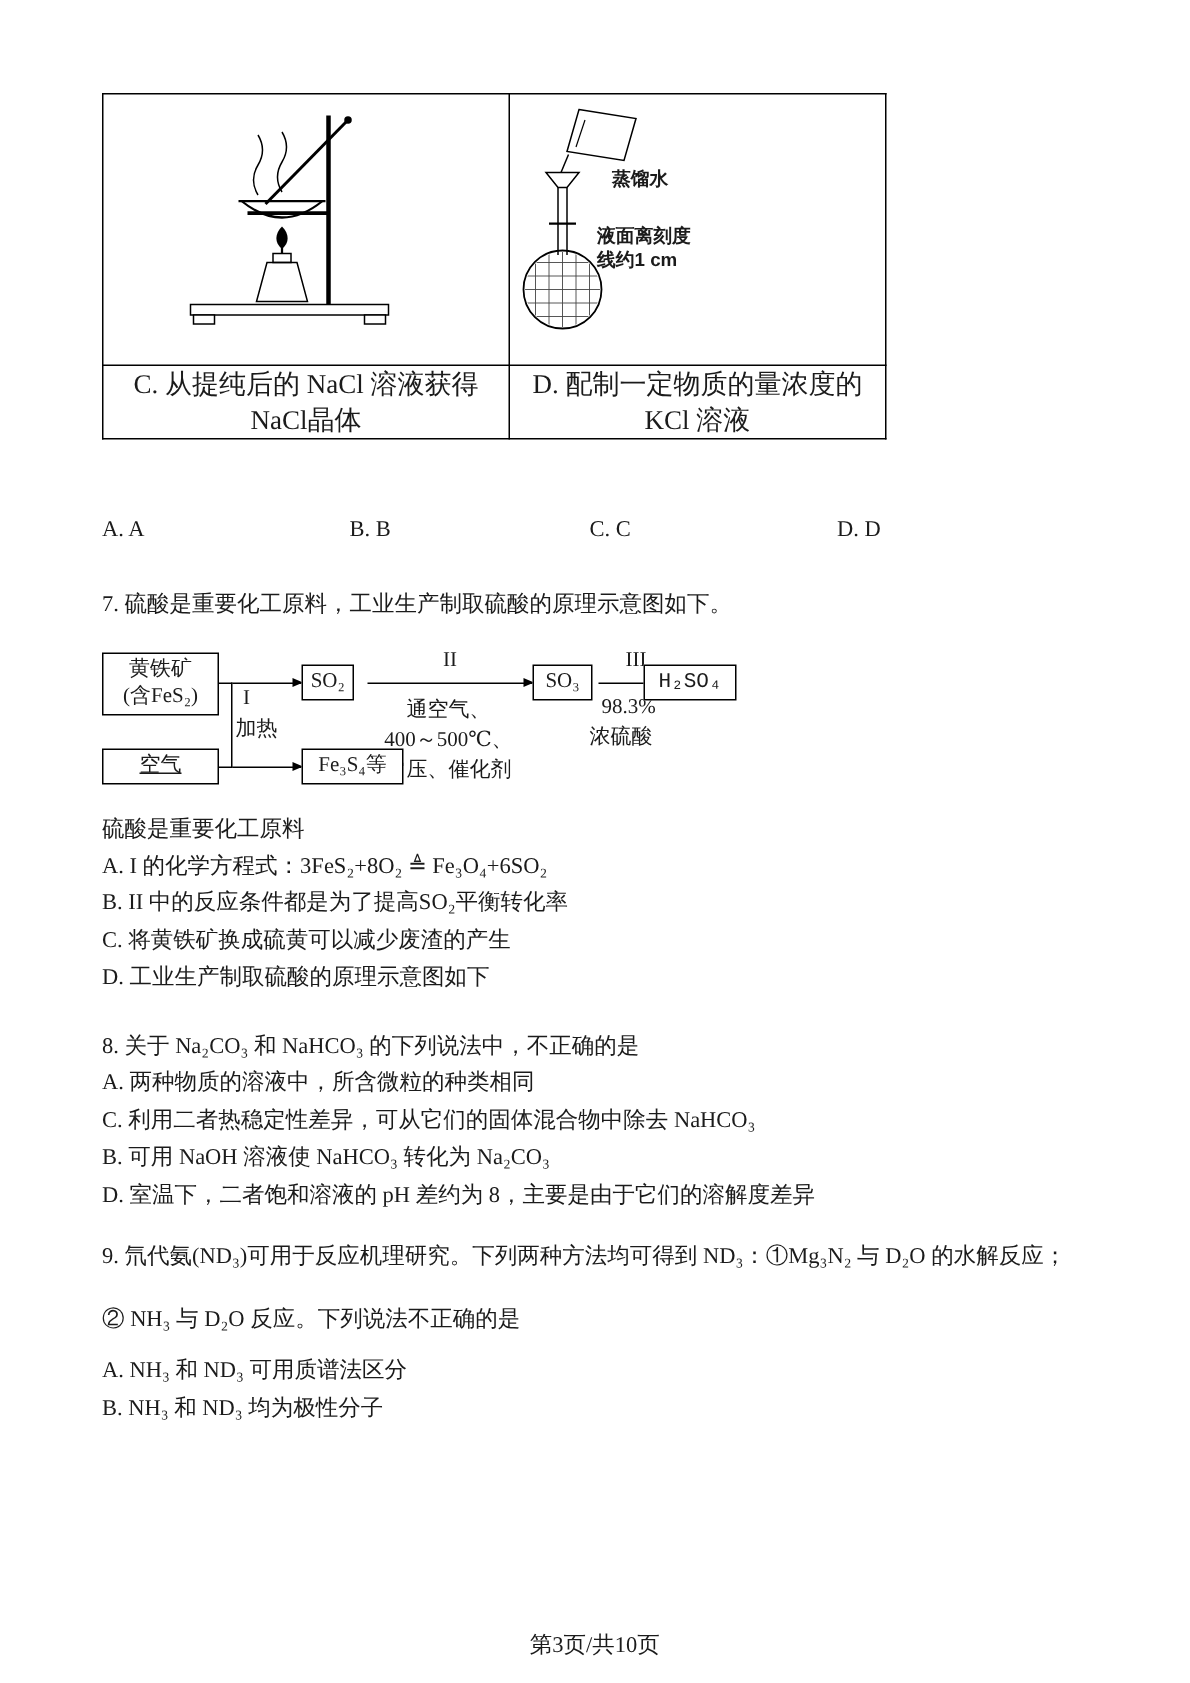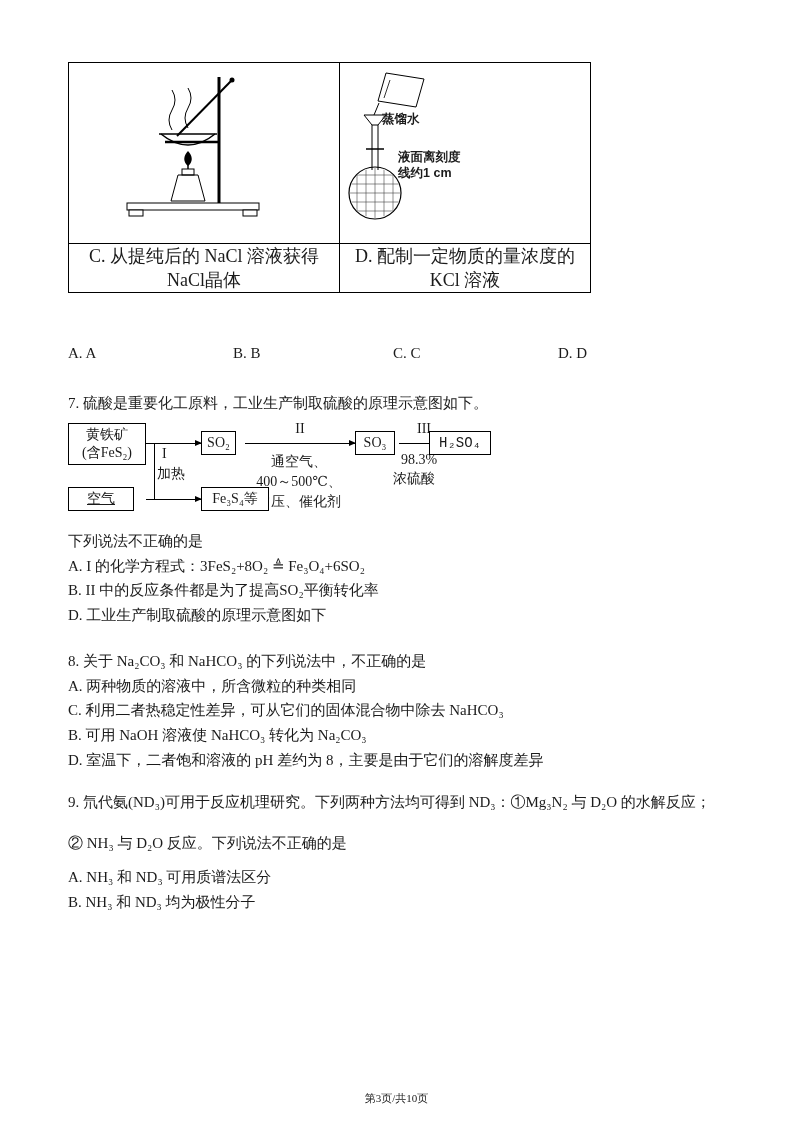--- a/index.html
+++ b/index.html
@@ -11,47 +11,47 @@
   p { margin:0; line-height:1.45; }
 
   
   table.apparatus { border-collapse:collapse; }
   table.apparatus td { border:1px solid #000; padding:0; vertical-align:top; }
   .fig-cell { width:270px; height:180px; position:relative; }
   .fig-cell.d { width:250px; }
   .caption-cell { height:24px; font-size:18px; text-align:center; padding:3px 4px; vertical-align:middle; }
   .flask-label { position:absolute; font-weight:bold; font-size:12.5px;
     font-family:"Liberation Sans","DejaVu Sans",sans-serif; white-space:nowrap; }
-  .lbl-water { left:42px; top:48px; }
+  .lbl-water { left:68px; top:48px; }
   .lbl-line1 { left:58px; top:86px; }
   .lbl-line2 { left:58px; top:102px; }
 
   
   .answers { position:relative; height:20px; margin-top:52px; }
   .answers span { position:absolute; top:0; }
 
   .stem { margin-top:24px; }
   .q7stem { margin-top:28px; }
   .opt { margin:3px 0; }
   .q9stem { line-height:2.75; margin-top:10px; }
 
   
-  .flow { position:relative; height:104px; margin:8px 0 4px 0; font-size:14px;
+  .flow { position:relative; height:104px; margin:20px 0 4px 0; font-size:14px;
     font-family:"Liberation Serif","DejaVu Serif",serif; }
   .fbox { position:absolute; border:1px solid #000; text-align:center;
     padding:2px 4px; line-height:1.3; background:#fff; box-sizing:border-box; white-space:nowrap; }
   .fline { position:absolute; background:#000; }
   .harrow { position:absolute; height:0; border-top:1px solid #000; }
   .harrow::after { content:''; position:absolute; right:-1px; top:-4px; width:0; height:0;
     border-left:7px solid #000; border-top:3.5px solid transparent; border-bottom:3.5px solid transparent; }
   .flabel { position:absolute; white-space:nowrap; }
   .fcenter { text-align:center; }
   .fcond { position:absolute; left:173px; top:29px; width:116px; text-align:center; line-height:1.45; }
 
-  .footer { position:absolute; left:0; right:0; bottom:16px; text-align:center; font-size:11px; }
+  .footer { position:absolute; left:0; right:0; bottom:16px; text-align:center; font-size:15px; }
 
   svg { display:block; }
 </style>
 </head>
 <body>
 
 <div class="page">
 
   <table class="apparatus">
     <tbody>
@@ -136,21 +136,21 @@
     <span style="left:490px">D. D</span>
   </div>
 
   <p class="q7stem">7. 硫酸是重要化工原料，工业生产制取硫酸的原理示意图如下。</p>
 
   <div class="flow">
     <div class="fbox" style="left:0; top:0; width:78px;">
       <div>黄铁矿</div>
       <div>(含FeS₂)</div>
     </div>
-    <div class="fbox" style="left:0; top:64px; width:66px;text-decoration:underline;">空气</div>
+    <div class="fbox" style="left:0; top:64px; width:78px;text-decoration:underline;">空气</div>
 
     <div class="fline" style="left:78px; top:20px; width:9px; height:1px;"></div>
     <div class="fline" style="left:78px; top:76px; width:9px; height:1px;"></div>
     <div class="fline" style="left:86px; top:20px; width:1px; height:57px;"></div>
 
     <div class="harrow" style="left:87px; top:20px; width:46px;"></div>
     <div class="harrow" style="left:87px; top:76px; width:46px;"></div>
 
     <div class="flabel" style="left:94px; top:23px;">I</div>
     <div class="flabel" style="left:89px; top:42px;">加热</div>
@@ -169,23 +169,24 @@
 
     <div class="harrow" style="left:331px; top:20px; width:50px;"></div>
     <div class="flabel fcenter" style="left:331px; top:-2px; width:50px;">III</div>
     <div class="flabel" style="left:333px; top:29px;">98.3%</div>
     <div class="flabel" style="left:325px; top:47px;">浓硫酸</div>
 
     <div class="fbox" style="left:361px; top:8px; width:62px;font-family:Liberation Mono, monospace;">H₂SO₄</div>
     <div class="fbox" style="left:133px; top:64px; width:68px;">Fe₃S₄等</div>
   </div>
 
-  <p>下列说法不正确的是</p>
+  <p>硫酸是重要化工原料</p>
   <p class="opt">A. I 的化学方程式：3FeS₂+8O₂ ≜ Fe₃O₄+6SO₂</p>
   <p class="opt">B. II 中的反应条件都是为了提高SO₂平衡转化率</p>
+  <p class="opt">C. 将黄铁矿换成硫黄可以减少废渣的产生</p>
   <p class="opt">D. 工业生产制取硫酸的原理示意图如下</p>
 
   <p class="stem">8. 关于 Na₂CO₃ 和 NaHCO₃ 的下列说法中，不正确的是</p>
   <p class="opt">A. 两种物质的溶液中，所含微粒的种类相同</p>
   <p class="opt">C. 利用二者热稳定性差异，可从它们的固体混合物中除去 NaHCO₃</p>
   <p class="opt">B. 可用 NaOH 溶液使 NaHCO₃ 转化为 Na₂CO₃</p>
   <p class="opt">D. 室温下，二者饱和溶液的 pH 差约为 8，主要是由于它们的溶解度差异</p>
 
   <p class="q9stem">9. 氘代氨(ND₃)可用于反应机理研究。下列两种方法均可得到 ND₃：①Mg₃N₂ 与 D₂O 的水解反应；② NH₃ 与 D₂O 反应。下列说法不正确的是</p>
   <p class="opt">A. NH₃ 和 ND₃ 可用质谱法区分</p>

